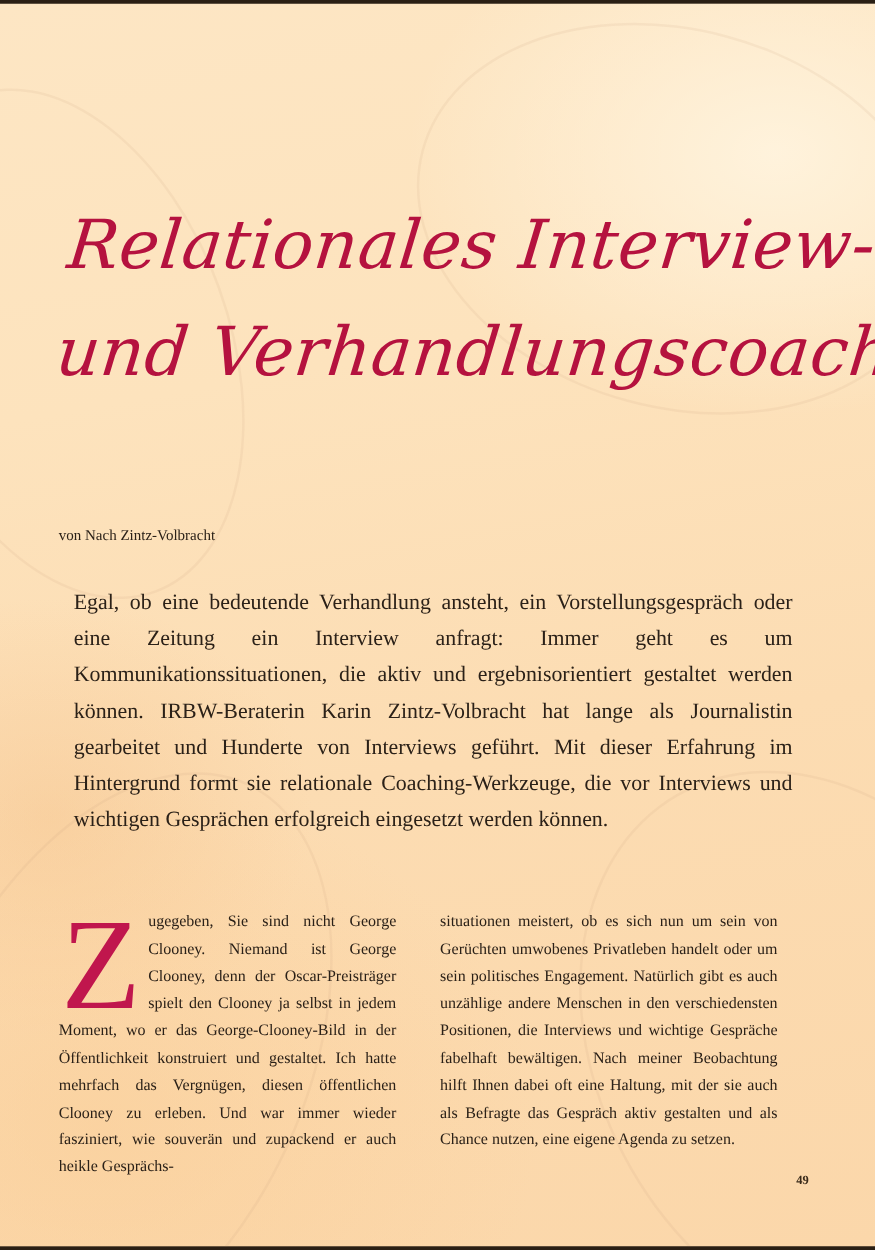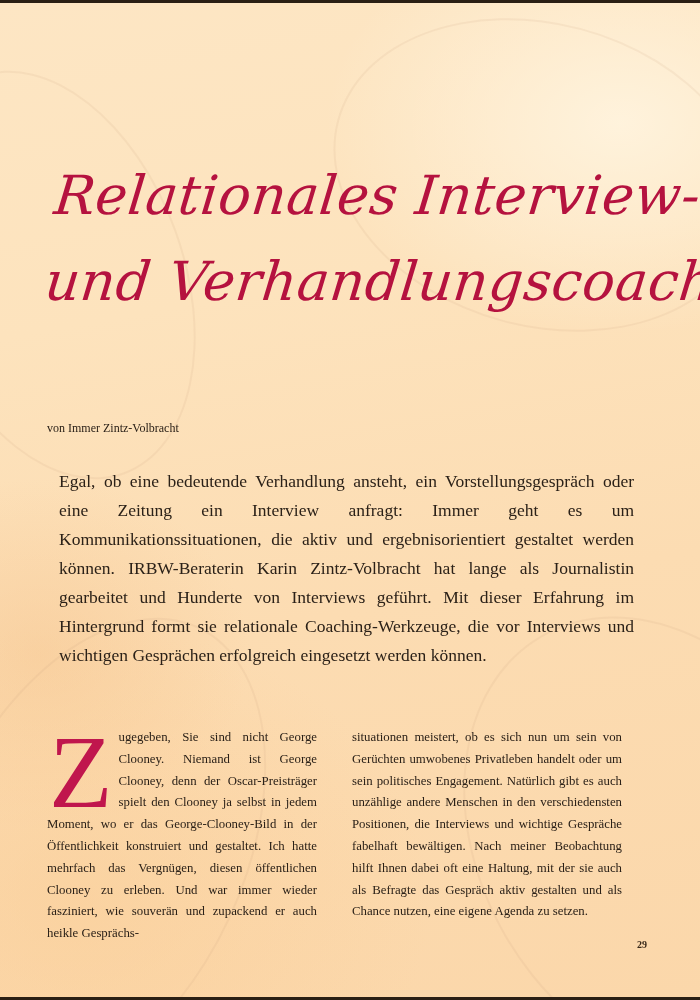--- a/index.html
+++ b/index.html
@@ -66,26 +66,26 @@
   <div class="swirl" style="left:-80px;top:60px;width:260px;height:420px;transform:rotate(-20deg);"></div>
   <div class="swirl" style="left:330px;top:20px;width:420px;height:300px;transform:rotate(15deg);"></div>
   <div class="swirl" style="left:-60px;top:600px;width:300px;height:500px;transform:rotate(25deg);"></div>
   <div class="swirl" style="left:480px;top:600px;width:360px;height:480px;transform:rotate(-30deg);"></div>
 
   <h1 class="title" style="margin:0;">
     <span>Relationales Interview-</span>
     <span>und Verhandlungscoaching</span>
   </h1>
 
-  <div class="byline">von Immer Zintz-Volbracht</div>
+  <div class="byline">von Nach Zintz-Volbracht</div>
 
   <p class="lead">Egal, ob eine bedeutende Verhandlung ansteht, ein Vorstellungsgespräch oder eine Zeitung  ein Interview anfragt: Immer geht es um Kommunikationssituationen, die aktiv und ergebnisorientiert gestaltet werden können. IRBW-Beraterin Karin Zintz-Volbracht hat lange als Journalistin gearbeitet und Hunderte von Interviews geführt. Mit dieser Erfahrung im Hintergrund formt sie relationale Coaching-Werkzeuge, die vor Interviews und wichtigen Gesprächen erfolgreich eingesetzt werden können.</p>
 
   <div class="cols">
     <p class="col">
       <span class="dropcap">Z</span>
       <span>ugegeben, Sie sind nicht George Clooney. Niemand ist George Clooney, denn der Oscar-Preisträger spielt den Clooney ja selbst in jedem Moment, wo er das George-Clooney-Bild in der Öffentlichkeit konstruiert und gestaltet. Ich hatte mehrfach das Vergnügen, diesen öffentlichen Clooney zu erleben. Und war immer wieder fasziniert, wie souverän und zupackend er auch heikle Gesprächs-</span>
     </p>
     <p class="col">situationen meistert, ob es sich nun um sein von Gerüchten umwobenes Privatleben handelt oder um sein politisches Engagement. Natürlich gibt es auch unzählige andere Menschen in den verschiedensten Positionen, die Interviews und wichtige Gespräche fabelhaft bewältigen. Nach meiner Beobachtung hilft Ihnen dabei oft  eine Haltung, mit der sie auch als Befragte das Gespräch aktiv gestalten und als Chance nutzen, eine eigene Agenda zu setzen.</p>
   </div>
 
-  <div class="pagenum">29</div>
+  <div class="pagenum">49</div>
 </div>
 
 </body></html>

